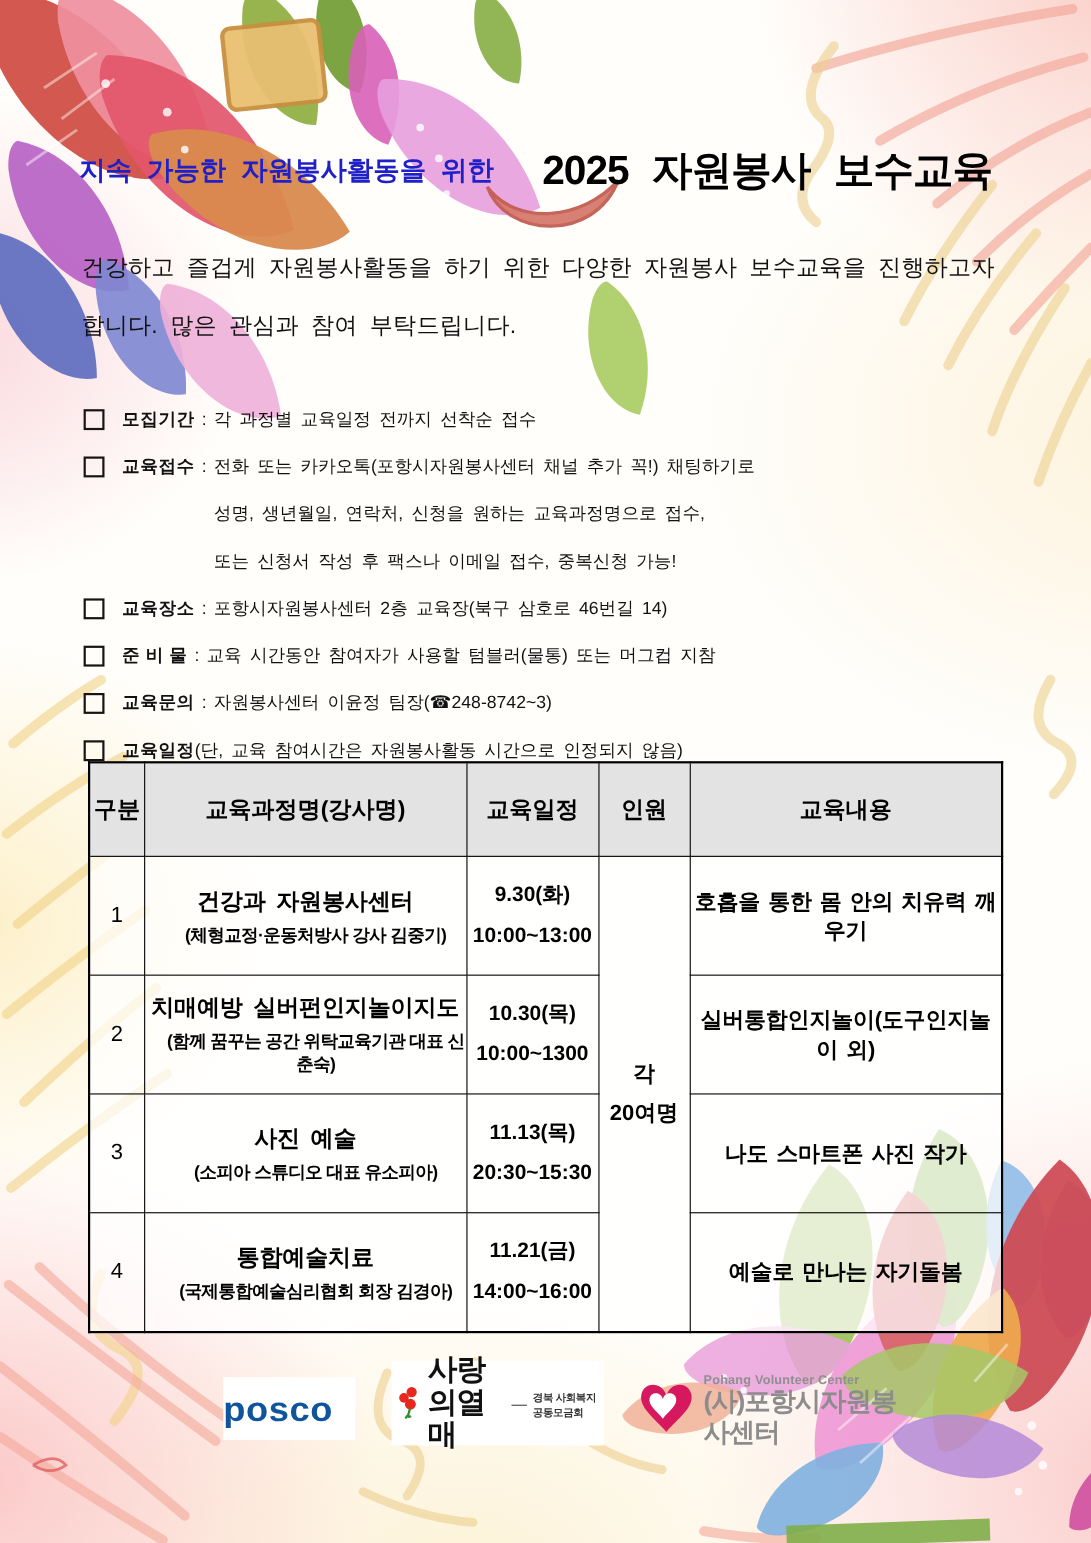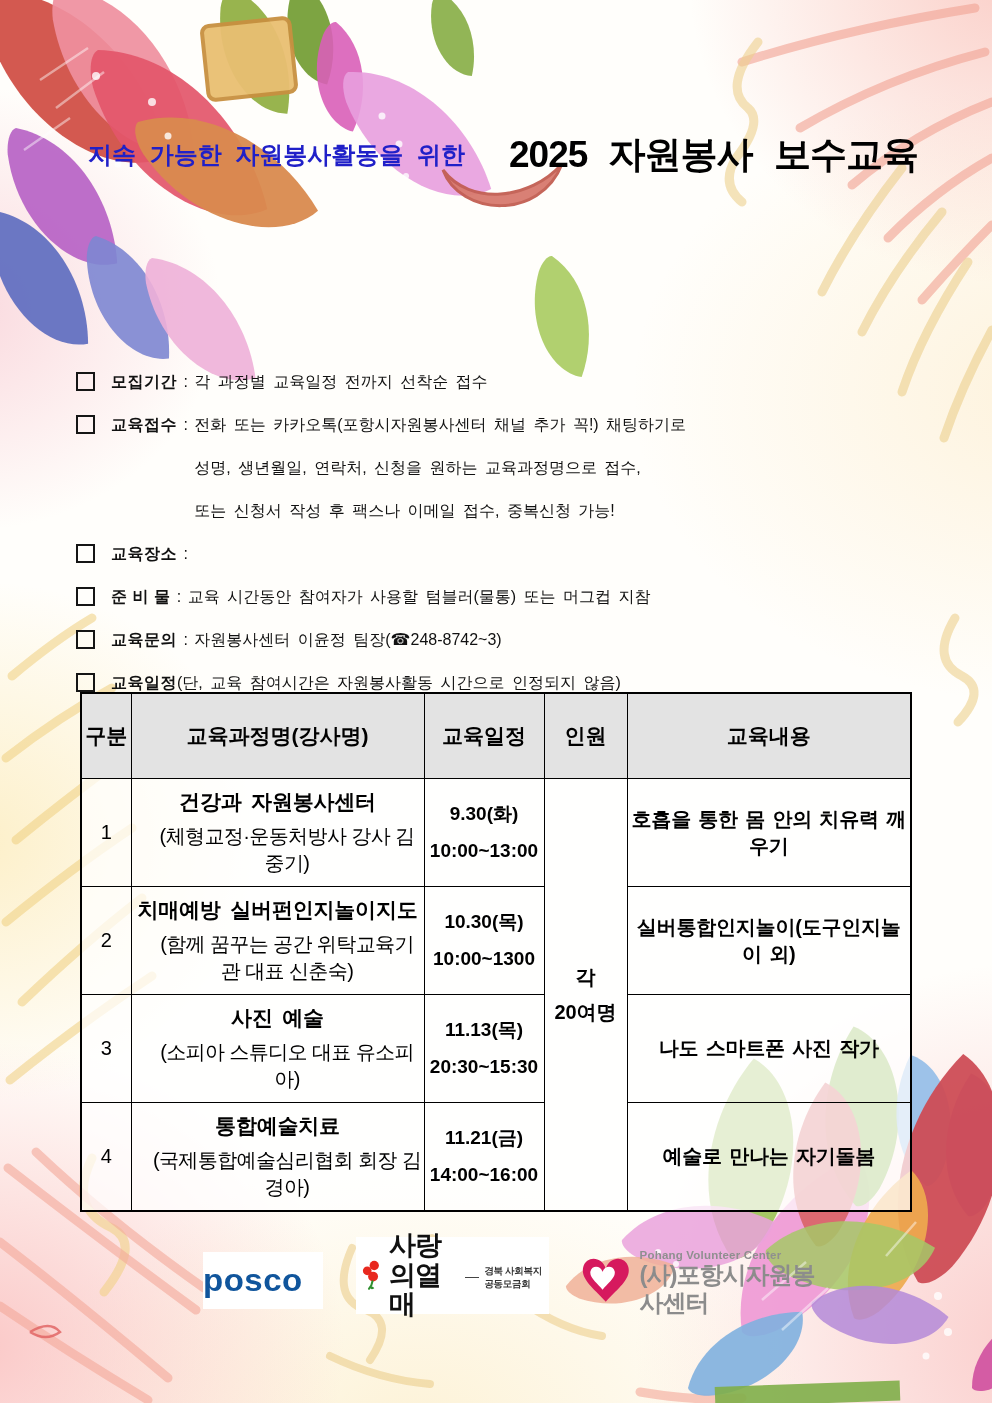--- a/index.html
+++ b/index.html
@@ -13,21 +13,21 @@
       radial-gradient(620px 420px at 42% 102%, rgba(250,226,165,.42), transparent 65%),
       radial-gradient(540px 520px at 102% -2%, rgba(247,168,158,.55), transparent 60%),
       radial-gradient(700px 520px at 106% 28%, rgba(250,216,150,.30), transparent 60%),
       radial-gradient(640px 620px at 104% 96%, rgba(246,158,158,.5), transparent 62%),
       #fffefb;
   }
   #bg-decor{position:absolute;inset:0;z-index:0;pointer-events:none;}
   .content{position:absolute;z-index:1;}
 
   
-  #title-row{left:88px;top:130px;width:860px;display:flex;align-items:center;gap:16px;white-space:nowrap;}
+  #title-row{left:72px;top:130px;width:860px;display:flex;align-items:center;gap:16px;white-space:nowrap;}
   .title-prefix{color:#2020c8;font-size:24px;font-weight:700;word-spacing:7px;}
   .title-main{color:#000;font-size:37px;font-weight:800;word-spacing:12px;letter-spacing:-1px;margin-left:28px;}
 
   
   #intro{left:74px;top:218px;width:852px;font-size:21px;line-height:2.52;color:#111;
          font-weight:500;word-spacing:5px;letter-spacing:.2px;}
 
   
   #info-list{left:74px;top:360px;width:862px;font-size:16px;color:#111;}
   .info-row{display:flex;align-items:flex-start;line-height:43px;}
@@ -38,21 +38,21 @@
   .info-text .cont{font-weight:500;}
 
   
   #schedule{left:80px;top:692px;width:830px;}
   table.sched{width:830px;border-collapse:collapse;table-layout:fixed;border:2.5px solid #000;background:rgba(255,255,255,.72);}
   table.sched th, table.sched td{border:1.5px solid #000;padding:0;color:#000;}
   table.sched th{height:84px;background:#e3e3e3;font-size:21px;font-weight:700;}
   table.sched td{height:107px;text-align:center;vertical-align:middle;}
   td.cell-no{font-size:20px;font-weight:500;}
   .course-title{font-size:21px;font-weight:700;margin-bottom:7px;letter-spacing:-.2px;word-spacing:4px;}
-  .course-instructor{font-size:20px;font-weight:400;letter-spacing:-.6px;margin-left:19px;}
+  .course-instructor{font-size:16px;font-weight:700;letter-spacing:-.6px;margin-left:19px;}
   td.cell-when{font-size:19px;font-weight:600;line-height:1.9;}
   td.cell-capacity{font-size:20px;font-weight:600;line-height:1.75;}
   td.cell-content{text-align:left;padding-left:14px;font-size:20px;font-weight:700;letter-spacing:-.2px;word-spacing:2px;}
 
   
   #posco-chip{left:203px;top:1252px;width:120px;height:57px;background:#fff;display:flex;align-items:center;justify-content:flex-start;}
   #posco-chip .posco-word{color:#10559c;font-size:33px;font-weight:800;letter-spacing:.5px;transform:scaleY(.95);}
   #sarang-chip{left:356px;top:1237px;width:193px;height:77px;background:#fff;display:flex;align-items:center;padding:4px 6px;box-sizing:border-box;}
   .sarang-text{margin-left:6px;display:flex;flex-direction:row;}
   .sarang-title{font-size:27px;font-weight:800;color:#101010;letter-spacing:-1px;line-height:1.1;}
@@ -179,20 +179,24 @@
         <path d="M782,1330 L828,1288"></path>
         <path d="M886,1256 L916,1222"></path>
     </g>
   </svg>
 
   <div class="content" id="title-row">
     <span class="title-prefix">지속 가능한 자원봉사활동을 위한</span>
     <span class="title-main">2025 자원봉사 보수교육</span>
   </div>
 
+  <div class="content" id="intro">
+    <div>건강하고 즐겁게 자원봉사활동을 하기 위한 다양한 자원봉사 보수교육을 진행하고자</div>
+    <div>합니다. 많은 관심과 참여 부탁드립니다.</div>
+  </div>
 
   <div class="content" id="info-list">
 
     <div class="info-row">
       <span class="bullet"></span>
       <span class="info-label">모집기간</span>
       <span class="info-sep"> : </span>
       <span class="info-text">각 과정별 교육일정 전까지 선착순 접수</span>
     </div>
 
@@ -204,20 +208,21 @@
         <div>전화 또는 카카오톡(포항시자원봉사센터 채널 추가 꼭!) 채팅하기로</div>
         <div class="cont">성명, 생년월일, 연락처, 신청을 원하는 교육과정명으로 접수,</div>
         <div class="cont">또는 신청서 작성 후 팩스나 이메일 접수, 중복신청 가능!</div>
       </span>
     </div>
 
     <div class="info-row">
       <span class="bullet"></span>
       <span class="info-label">교육장소</span>
       <span class="info-sep"> : </span>
+      <span class="info-text">포항시자원봉사센터 2층 교육장(북구 삼호로 46번길 14)</span>
     </div>
 
     <div class="info-row">
       <span class="bullet"></span>
       <span class="info-label">준 비 물</span>
       <span class="info-sep"> : </span>
       <span class="info-text">교육 시간동안 참여자가 사용할 텀블러(물통) 또는 머그컵 지참</span>
     </div>
 
     <div class="info-row">

